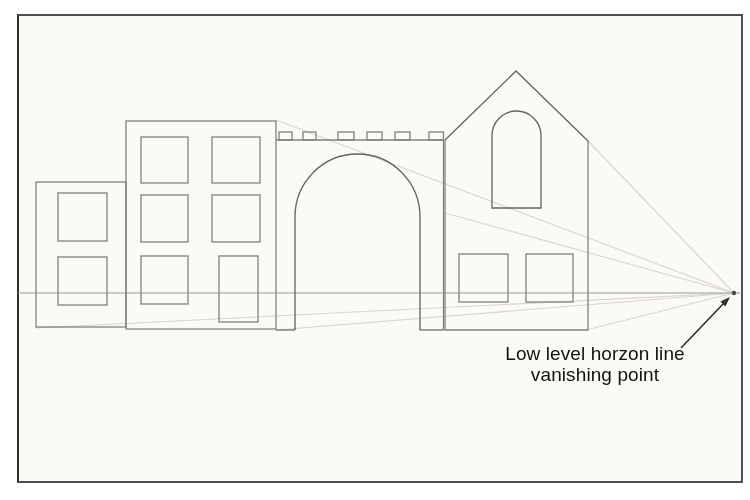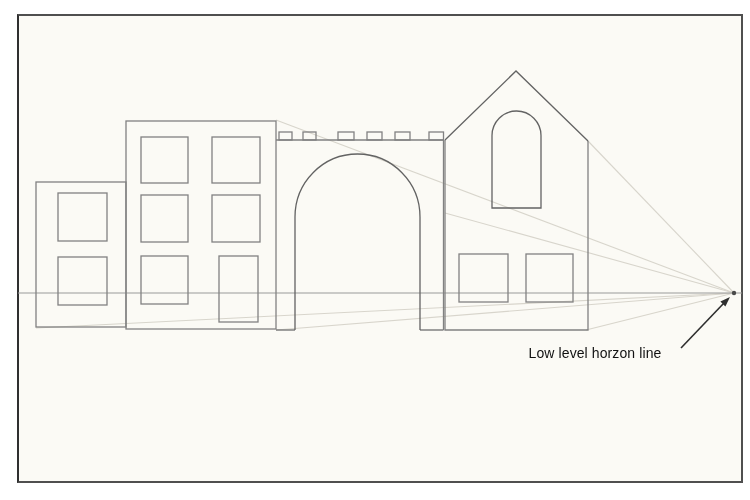--- a/index.html
+++ b/index.html
@@ -33,21 +33,21 @@
     top: 0;
     width: 750px;
     height: 500px;
   }
   .vp-label {
     position: absolute;
     left: 470px;
     top: 343px;
     width: 250px;
     text-align: center;
-    font-size: 14px;
+    font-size: 19px;
     line-height: 21px;
     color: #111111;
     letter-spacing: 0.1px;
     user-select: none;
   }
 </style>
 </head>
 <body>
 
 <div class="stage">
@@ -108,15 +108,16 @@
     <circle cx="734" cy="293" r="2.2" fill="#4A4A4A"></circle>
 
     <g>
       <line x1="681" y1="348" x2="723.5" y2="303.5" stroke-width="1.6" stroke="#2E2E2E"></line>
       <polygon points="730,297 725.4,306.4 720.4,301.6" fill="#2E2E2E"></polygon>
     </g>
   </svg>
 
   <div class="vp-label">
     <div>Low level horzon line</div>
+    <div>vanishing point</div>
   </div>
 
 </div>
 
 </body></html>

